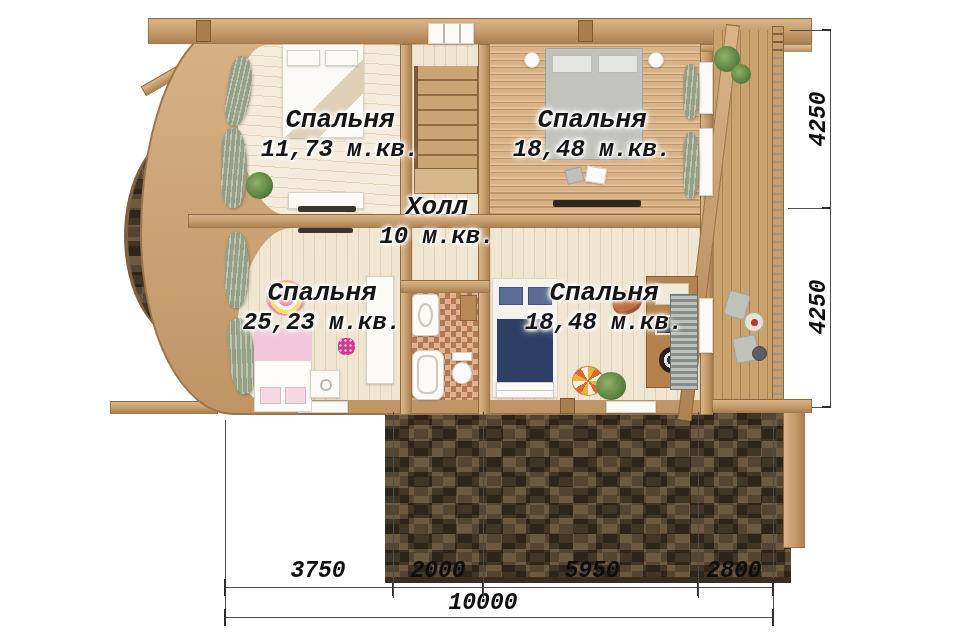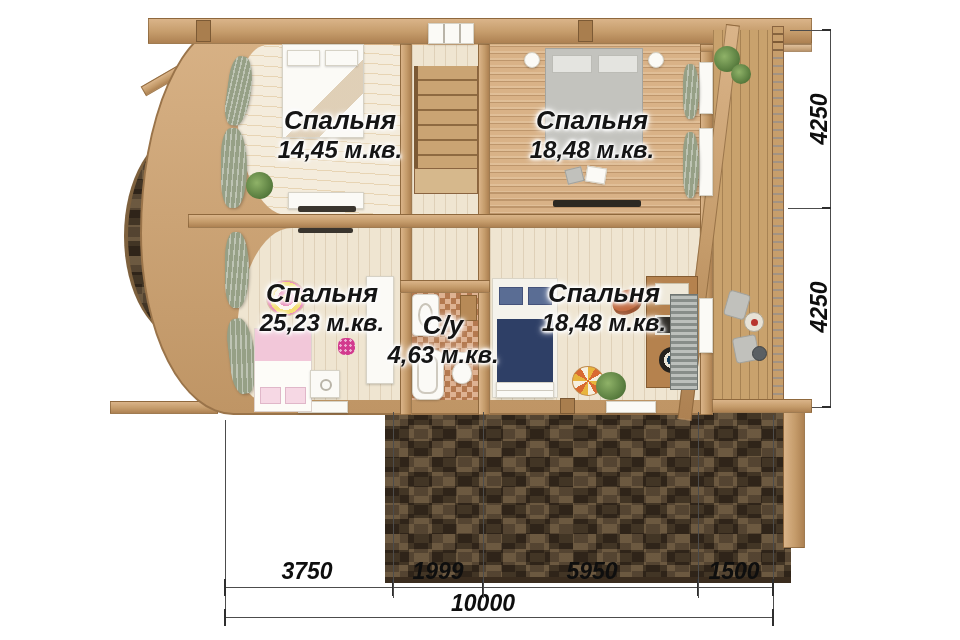--- a/index.html
+++ b/index.html
@@ -1,17 +1,17 @@
 <!DOCTYPE html>
 <html><head>
 <meta charset="utf-8">
 <style>
   html,body{margin:0;padding:0;background:#fff;}
   .canvas{position:relative;width:831px;height:640px;background:#ffffff;overflow:hidden;
-          font-family:Liberation Sans, sans-serif;}
+          font-family:Liberation Mono, monospace;}
   .abs{position:absolute;box-sizing:border-box;}
 
   
   .wall{background:linear-gradient(180deg,#dab489 0%,#c59c6b 55%,#ad8152 100%);
         border:1px solid rgba(122,87,46,.6);}
   .wallv{background:linear-gradient(90deg,#dab489 0%,#c59c6b 55%,#ad8152 100%);
         border:1px solid rgba(122,87,46,.6);}
   .post{background:#a97e4e;border:1px solid #7c5a35;}
 
   
@@ -176,33 +176,33 @@
   <div class="abs plant" style="left:731px;top:64px;width:20px;height:20px;"></div>
   <div class="abs gray-f" style="left:726px;top:292px;width:22px;height:26px;border-radius:4px;transform:rotate(16deg);"></div>
   <div class="abs gray-f" style="left:734px;top:336px;width:24px;height:26px;border-radius:4px;transform:rotate(-11deg);"></div>
   <div class="abs" style="left:744px;top:312px;width:20px;height:20px;border-radius:50%;background:#e7e2d6;border:1px solid #b0aa9a;">
       <div class="abs" style="left:6px;top:6px;width:7px;height:7px;border-radius:50%;background:#b8352f;"></div>
     </div>
   <div class="abs" style="left:752px;top:346px;width:15px;height:15px;border-radius:50%;background:#5a5f63;border:1px solid #3f4346;"></div>
 
   <div class="room-label" style="left:340px;top:105px;">
     <div class="rl-name">Спальня</div>
-    <div class="rl-area">14,45 м.кв.</div>
+    <div class="rl-area">11,73 м.кв.</div>
   </div>
   <div class="room-label" style="left:592px;top:105px;">
     <div class="rl-name">Спальня</div>
     <div class="rl-area">18,48 м.кв.</div>
   </div>
+  <div class="room-label" style="left:437px;top:192px;">
+    <div class="rl-name">Холл</div>
+    <div class="rl-area">10 м.кв.</div>
+  </div>
   <div class="room-label" style="left:322px;top:278px;">
     <div class="rl-name">Спальня</div>
     <div class="rl-area">25,23 м.кв.</div>
-  </div>
-  <div class="room-label" style="left:443px;top:310px;">
-    <div class="rl-name">С/у</div>
-    <div class="rl-area">4,63 м.кв.</div>
   </div>
   <div class="room-label" style="left:604px;top:278px;">
     <div class="rl-name">Спальня</div>
     <div class="rl-area">18,48 м.кв.</div>
   </div>
 
   <div class="abs dline" style="left:790px;top:30px;width:80px;height:1px;"></div>
   <div class="abs dline" style="left:788px;top:208px;width:82px;height:1px;"></div>
   <div class="abs dline" style="left:812px;top:407px;width:58px;height:1px;"></div>
   <div class="abs dline" style="left:830px;top:30px;width:1px;height:378px;"></div>
@@ -223,19 +223,19 @@
   <div class="abs dline" style="left:773px;top:415px;width:1px;height:209px;"></div>
   <div class="abs dline" style="left:225px;top:587px;width:549px;height:1px;"></div>
   <div class="abs dline" style="left:225px;top:617px;width:549px;height:1px;"></div>
   <div class="abs tick" style="left:224px;top:579px;width:2px;height:17px;"></div>
   <div class="abs tick" style="left:392px;top:579px;width:2px;height:17px;"></div>
   <div class="abs tick" style="left:482px;top:579px;width:2px;height:17px;"></div>
   <div class="abs tick" style="left:697px;top:579px;width:2px;height:17px;"></div>
   <div class="abs tick" style="left:772px;top:579px;width:2px;height:17px;"></div>
   <div class="abs tick" style="left:224px;top:609px;width:2px;height:17px;"></div>
   <div class="abs tick" style="left:772px;top:609px;width:2px;height:17px;"></div>
-  <div class="dim-label" style="left:307px;top:558px;">3750</div>
-  <div class="dim-label" style="left:438px;top:558px;">1999</div>
+  <div class="dim-label" style="left:318px;top:558px;">3750</div>
+  <div class="dim-label" style="left:438px;top:558px;">2000</div>
   <div class="dim-label" style="left:592px;top:558px;">5950</div>
-  <div class="dim-label" style="left:734px;top:558px;">1500</div>
+  <div class="dim-label" style="left:734px;top:558px;">2800</div>
   <div class="dim-label" style="left:483px;top:590px;">10000</div>
 
 </div>
 
 </body></html>

